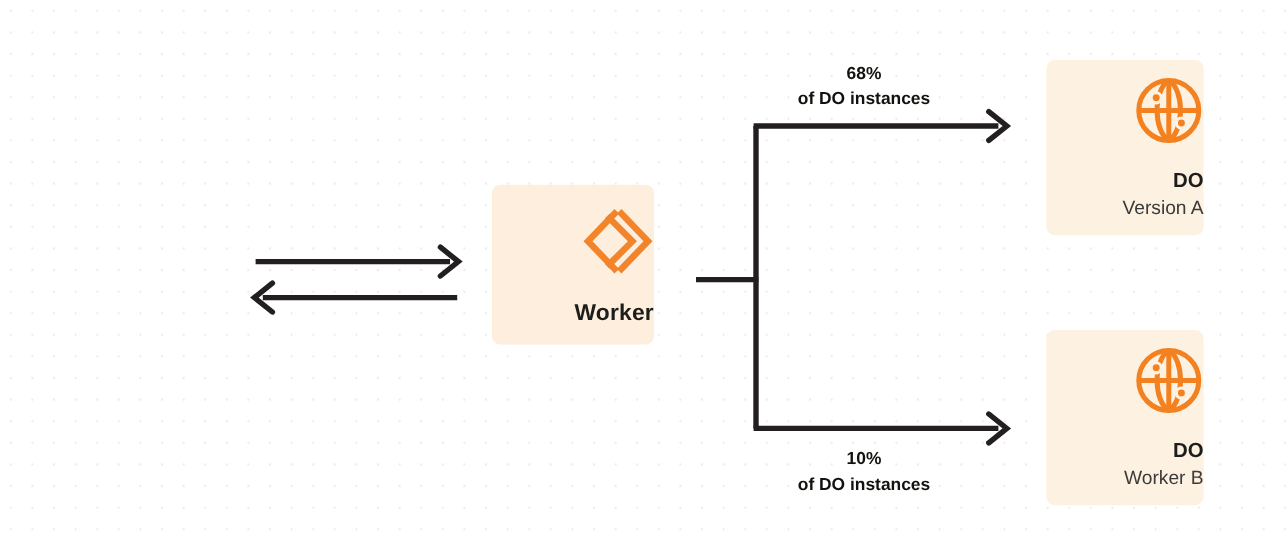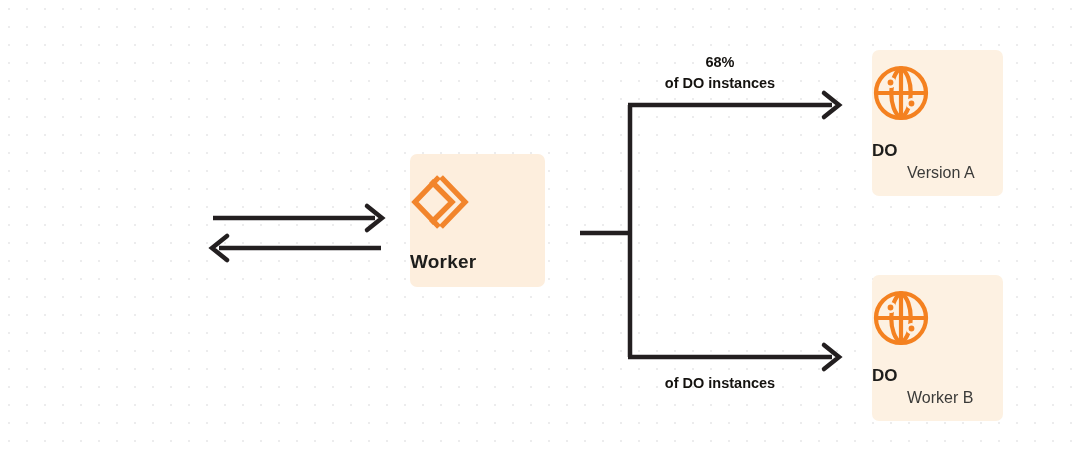--- a/index.html
+++ b/index.html
@@ -22,21 +22,21 @@
     background-image: radial-gradient(circle, #ececed 1.15px, rgba(255,255,255,0) 1.3px);
     background-size: 18px 18px;
     background-position: 0px 0px;
   }
 
   .node {
     position: absolute;
     box-sizing: border-box;
     display: flex;
     flex-direction: column;
-    align-items: flex-start;
+    align-items: flex-end;
     justify-content: center;
     border-radius: 7px;
   }
 
   
   #node-client {
     left: 42px;
     top: 167px;
     width: 143px;
     height: 133px;
@@ -206,16 +206,17 @@
     <div class="node-title">DO</div>
     <div class="node-subtitle">Worker B</div>
   </div>
 
   <div class="edge-label" id="label-top">
     <div>68%</div>
     <div>of DO instances</div>
   </div>
 
   <div class="edge-label" id="label-bottom">
+    <div>10%</div>
     <div>of DO instances</div>
   </div>
 
 </div>
 
 </body></html>

